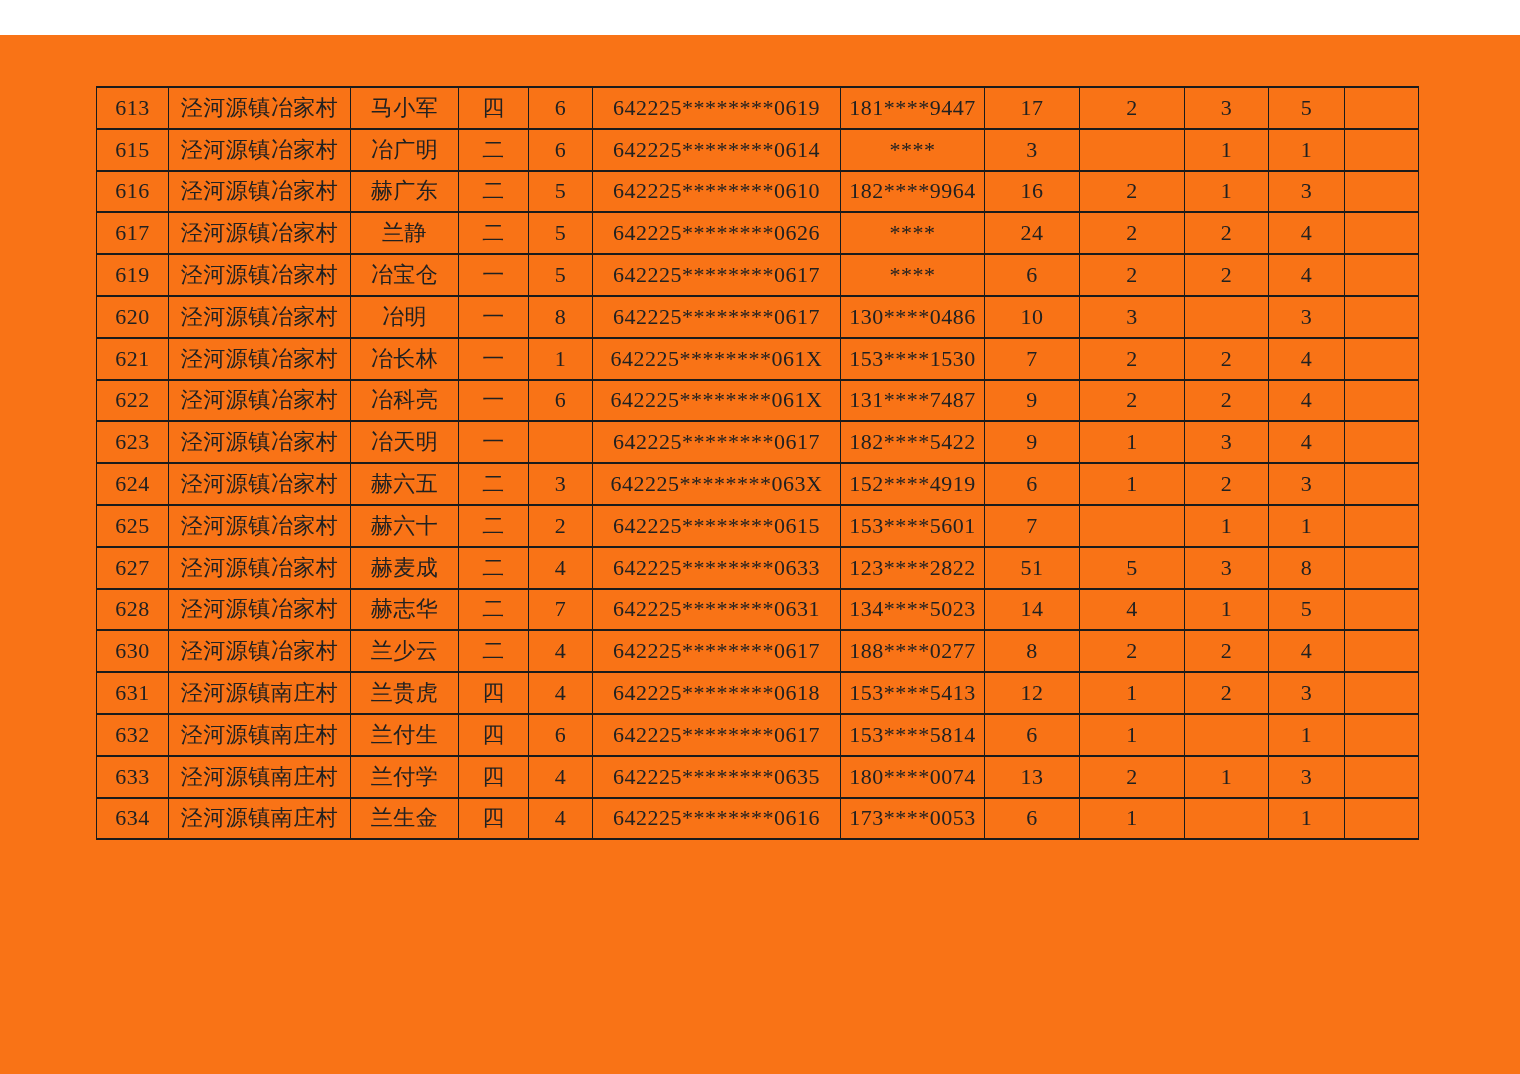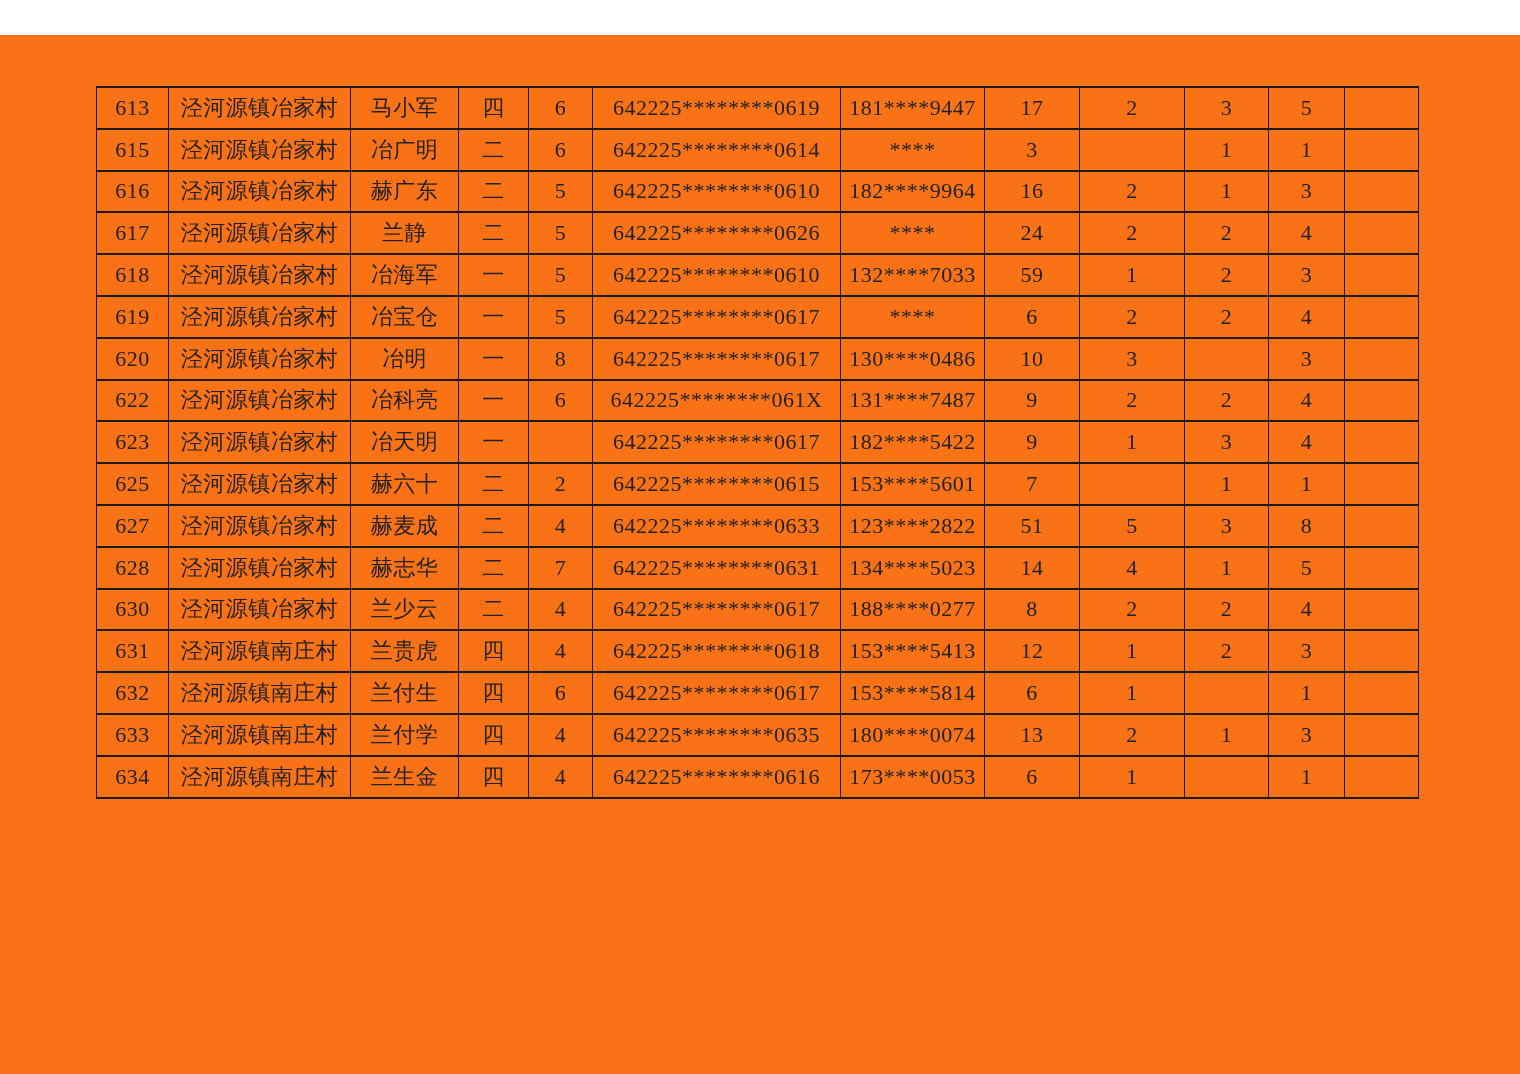--- a/index.html
+++ b/index.html
@@ -124,34 +124,20 @@
     <td>5</td>
     <td>642225********0626</td>
     <td>****</td>
     <td>24</td>
     <td>2</td>
     <td>2</td>
     <td>4</td>
     <td></td>
   </tr>
         <tr>
-    <td>618</td>
-    <td>泾河源镇冶家村</td>
-    <td>冶海军</td>
-    <td>一</td>
-    <td>5</td>
-    <td>642225********0610</td>
-    <td>132****7033</td>
-    <td>59</td>
-    <td>1</td>
-    <td>2</td>
-    <td>3</td>
-    <td></td>
-  </tr>
-        <tr>
     <td>619</td>
     <td>泾河源镇冶家村</td>
     <td>冶宝仓</td>
     <td>一</td>
     <td>5</td>
     <td>642225********0617</td>
     <td>****</td>
     <td>6</td>
     <td>2</td>
     <td>2</td>
@@ -163,20 +149,34 @@
     <td>泾河源镇冶家村</td>
     <td>冶明</td>
     <td>一</td>
     <td>8</td>
     <td>642225********0617</td>
     <td>130****0486</td>
     <td>10</td>
     <td>3</td>
     <td></td>
     <td>3</td>
+    <td></td>
+  </tr>
+        <tr>
+    <td>621</td>
+    <td>泾河源镇冶家村</td>
+    <td>冶长林</td>
+    <td>一</td>
+    <td>1</td>
+    <td>642225********061X</td>
+    <td>153****1530</td>
+    <td>7</td>
+    <td>2</td>
+    <td>2</td>
+    <td>4</td>
     <td></td>
   </tr>
         <tr>
     <td>622</td>
     <td>泾河源镇冶家村</td>
     <td>冶科亮</td>
     <td>一</td>
     <td>6</td>
     <td>642225********061X</td>
     <td>131****7487</td>
@@ -191,20 +191,34 @@
     <td>泾河源镇冶家村</td>
     <td>冶天明</td>
     <td>一</td>
     <td></td>
     <td>642225********0617</td>
     <td>182****5422</td>
     <td>9</td>
     <td>1</td>
     <td>3</td>
     <td>4</td>
+    <td></td>
+  </tr>
+        <tr>
+    <td>624</td>
+    <td>泾河源镇冶家村</td>
+    <td>赫六五</td>
+    <td>二</td>
+    <td>3</td>
+    <td>642225********063X</td>
+    <td>152****4919</td>
+    <td>6</td>
+    <td>1</td>
+    <td>2</td>
+    <td>3</td>
     <td></td>
   </tr>
         <tr>
     <td>625</td>
     <td>泾河源镇冶家村</td>
     <td>赫六十</td>
     <td>二</td>
     <td>2</td>
     <td>642225********0615</td>
     <td>153****5601</td>

